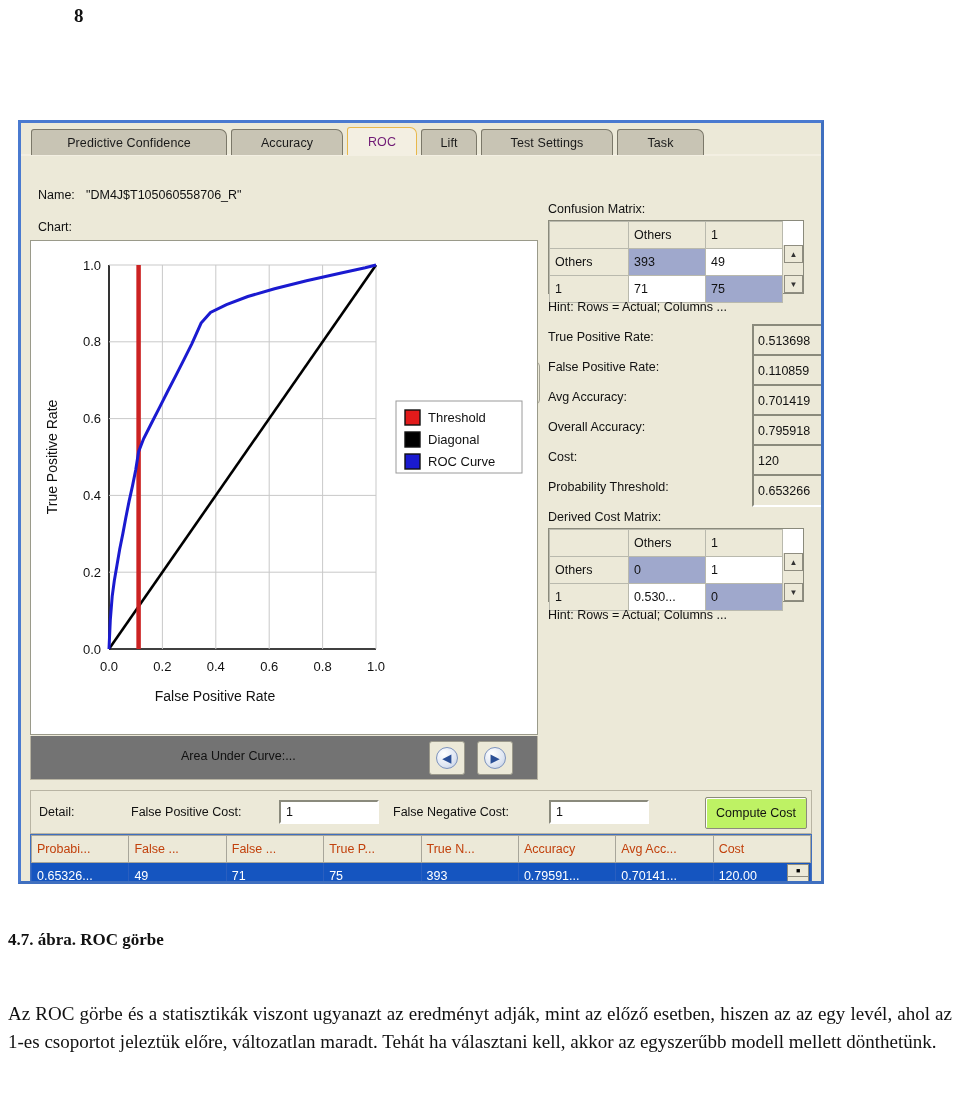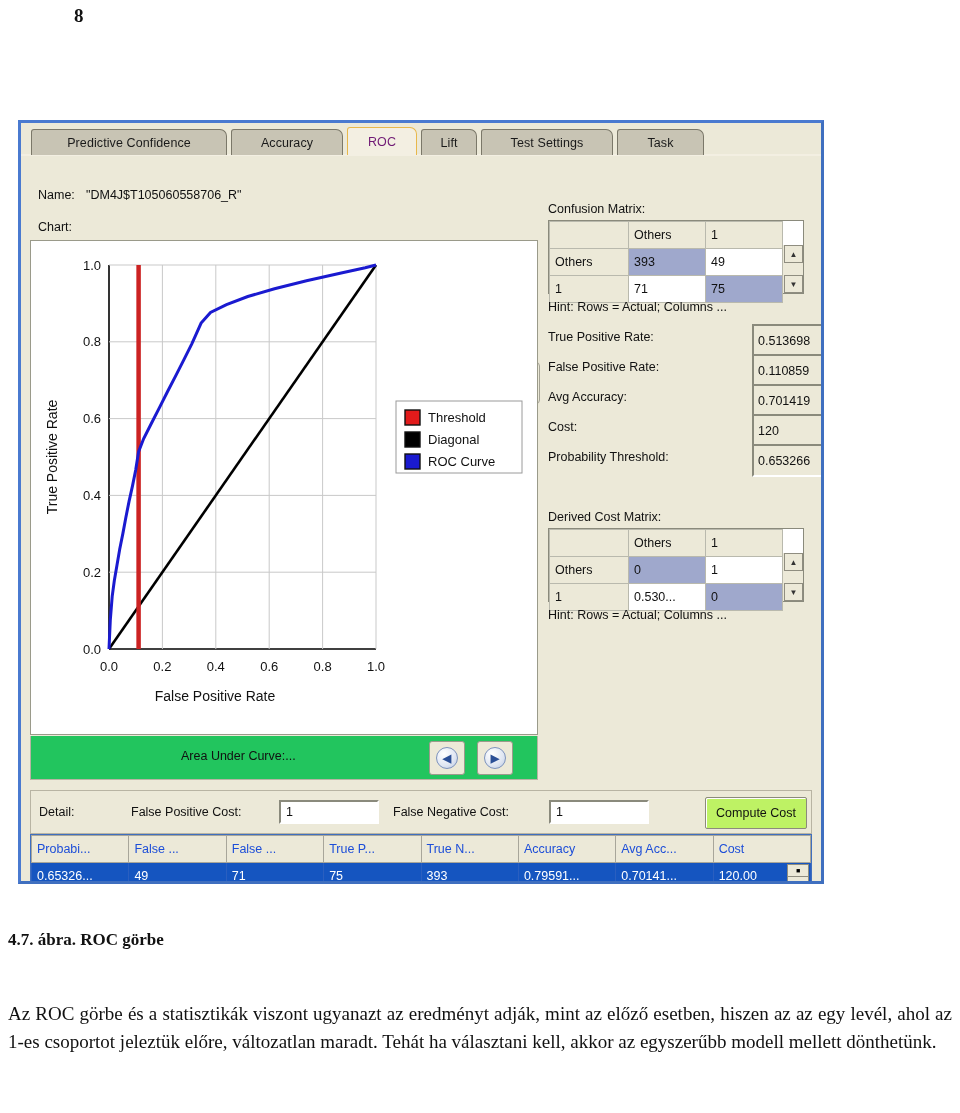--- a/index.html
+++ b/index.html
@@ -25,21 +25,21 @@
   .tabline{position:absolute;left:0;right:0;top:31px;height:2px;background:#f3efe2;}
 
   
   .panel{position:absolute;left:3px;top:33px;right:3px;bottom:3px;background:#ece9d8;}
 
   .lbl{position:absolute;font-size:12.5px;color:#111;white-space:nowrap;}
 
   
   .chartbox{position:absolute;left:6px;top:84px;width:508px;height:495px;background:#ffffff;
             border:1px solid #9a9a8a;box-sizing:border-box;}
-  .chartfoot{position:absolute;left:6px;top:580px;width:508px;height:44px;background:#22c55e;
+  .chartfoot{position:absolute;left:6px;top:580px;width:508px;height:44px;background:#737373;
              border:1px solid #b8b4a3;border-top:none;box-sizing:border-box;}
   .auc{position:absolute;left:150px;top:13px;font-size:12.5px;color:#111;}
   .navbtn{position:absolute;top:5px;width:34px;height:32px;background:#ece9d8;border:1px solid #9c9a8c;
           border-radius:3px;display:flex;align-items:center;justify-content:center;}
   .navcircle{width:20px;height:20px;border-radius:50%;border:1px solid #7d93bd;
              background:radial-gradient(circle at 35% 30%,#ffffff,#dfe6f2 60%,#b9c6e0);
              display:flex;align-items:center;justify-content:center;font-size:11px;color:#2a4f96;font-weight:bold;}
 
   
   .exportbtn{position:absolute;left:466px;top:206px;width:48px;height:40px;background:#ece9d8;
@@ -69,21 +69,21 @@
   .tf{position:absolute;top:9px;height:24px;background:#ffffff;border:2px solid;
       border-color:#8a8a7c #ffffff #ffffff #8a8a7c;box-sizing:border-box;font-size:12.5px;color:#111;
       display:flex;align-items:center;padding-left:5px;}
   .cbtn{position:absolute;right:4px;top:6px;height:30px;background:#bef264;border:1px solid #8c8a7c;
         border-radius:2px;display:flex;align-items:center;justify-content:center;padding:0 10px;
         font-size:12.5px;color:#111;box-shadow:inset 1px 1px 0 #fff;}
 
   
   .grid{position:absolute;left:6px;top:678px;right:6px;height:58px;border:1px solid #3f6fbf;box-sizing:border-box;background:#fff;}
   .grid table{border-collapse:collapse;width:100%;table-layout:fixed;}
-  .grid th{background:#ece9d8;border:1px solid #a8a69a;font-size:12.5px;font-weight:normal;color:#1d4ed8;
+  .grid th{background:#ece9d8;border:1px solid #a8a69a;font-size:12.5px;font-weight:normal;color:#c2410c;
            height:26px;text-align:left;padding:0 5px;font-family:"Liberation Sans",sans-serif;white-space:nowrap;}
   .grid td{background:#1555c0;color:#ffffff;border:1px solid #2a5fc0;font-size:12.5px;height:26px;
            padding:0 5px;font-family:"Liberation Sans",sans-serif;white-space:nowrap;}
   .spin{position:absolute;right:2px;top:29px;width:20px;height:26px;background:#ece9d8;border:1px solid #8f8d80;}
   .spin div{height:11px;border-bottom:1px solid #8f8d80;display:flex;align-items:center;justify-content:center;font-size:7px;}
 
   
   .fig{position:absolute;left:8px;top:930px;font-family:"Liberation Serif",serif;font-size:17px;font-weight:bold;color:#111;}
   .prose{position:absolute;left:8px;top:1000px;width:944px;font-family:"Liberation Serif",serif;
          font-size:19px;line-height:1.48;color:#111;text-align:justify;}
@@ -242,20 +242,24 @@
             <div class="statlbl">True Positive Rate:</div>
             <div class="statval">0.513698</div>
           </div>
           <div class="statrow">
             <div class="statlbl">False Positive Rate:</div>
             <div class="statval">0.110859</div>
           </div>
           <div class="statrow">
             <div class="statlbl">Avg Accuracy:</div>
             <div class="statval">0.701419</div>
+          </div>
+          <div class="statrow">
+            <div class="statlbl">Overall Accuracy:</div>
+            <div class="statval">0.795918</div>
           </div>
           <div class="statrow">
             <div class="statlbl">Cost:</div>
             <div class="statval">120</div>
           </div>
           <div class="statrow">
             <div class="statlbl">Probability Threshold:</div>
             <div class="statval">0.653266</div>
           </div>
         </div>

